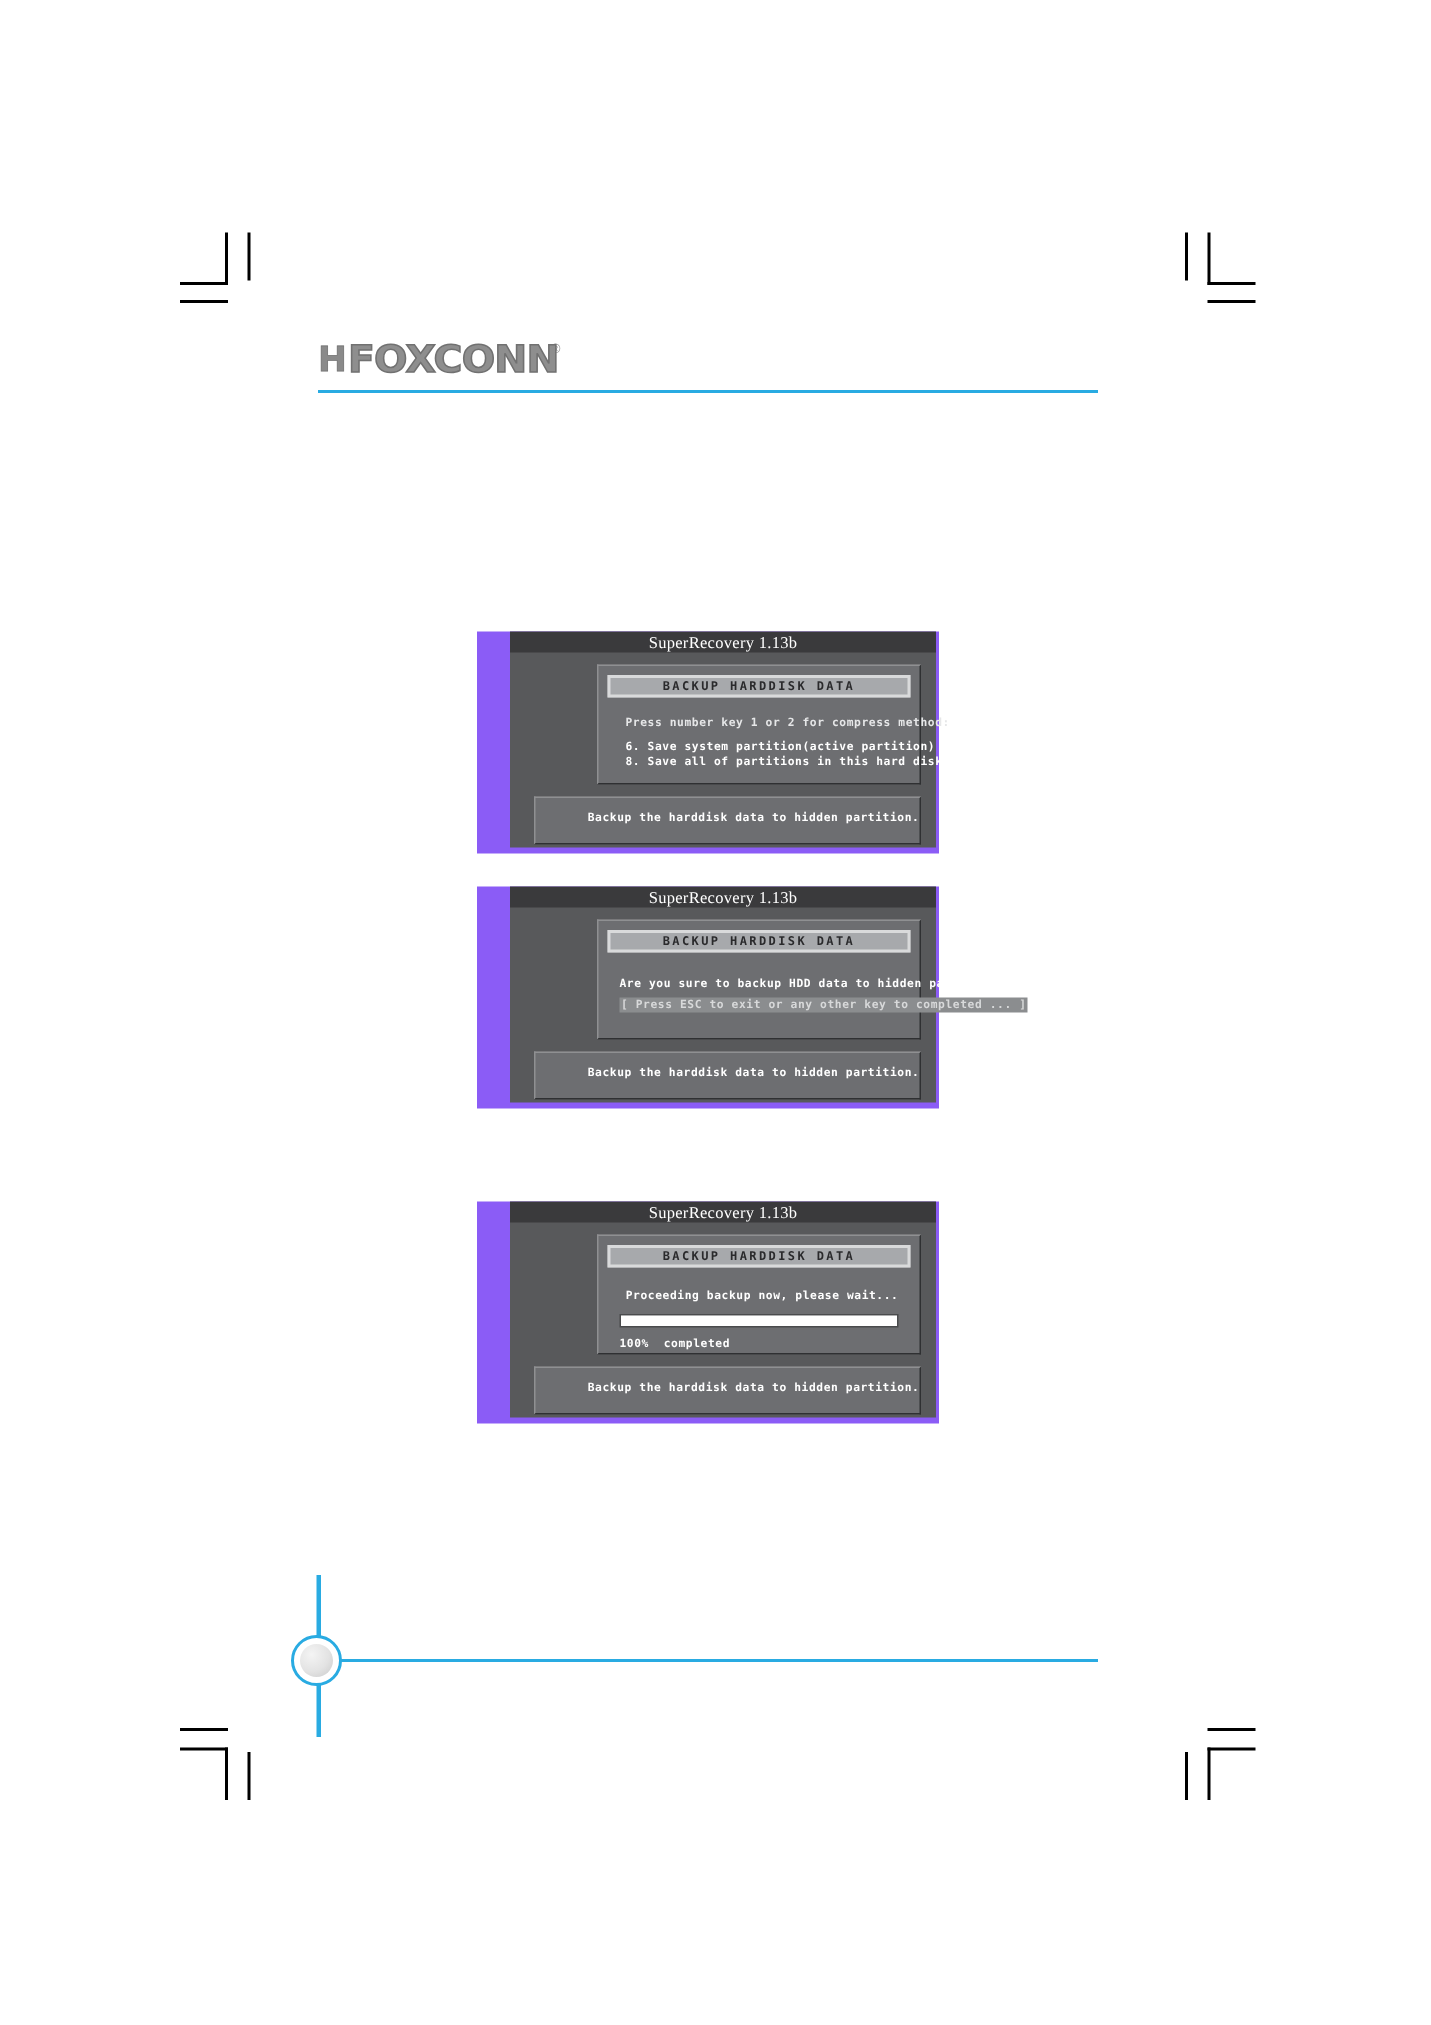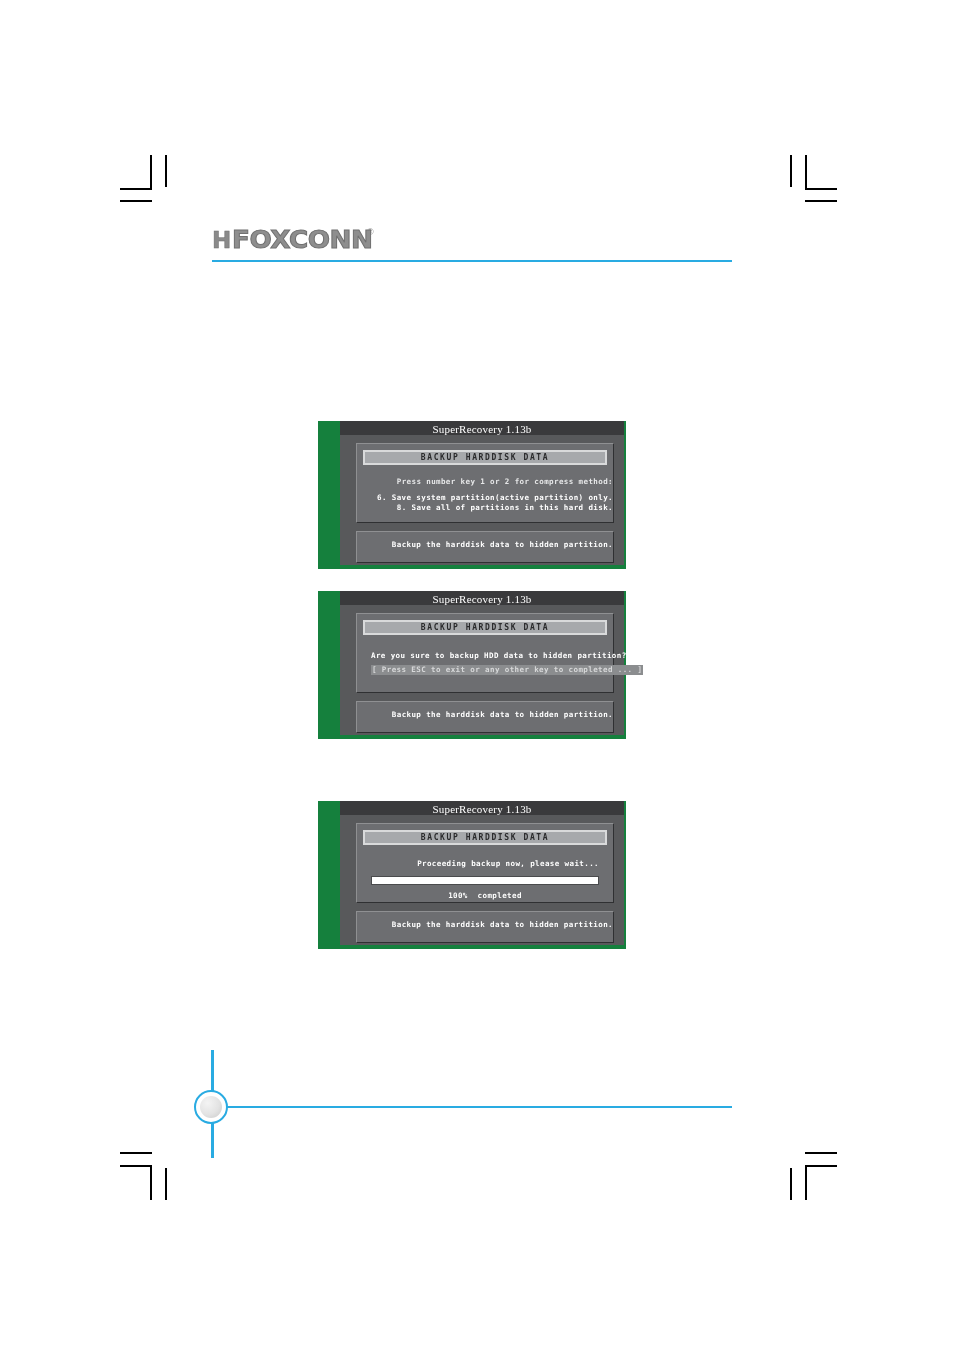--- a/index.html
+++ b/index.html
@@ -71,21 +71,21 @@
     left: 0px;
     top: 32px;
     width: 520px;
     height: 2px;
     background: #29abe2;
   }
 
   
   .shot {
     position: absolute;
-    background: #15803d;
+    background: #8b5cf6;
     padding: 0;
   }
   .shot-inner {
     position: absolute;
     left: 22px;
     top: 14px;
     right: 2px;
     bottom: 4px;
     background: #58595b;
   }
@@ -110,20 +110,21 @@
     right: 12px;
     bottom: 0px;
   }
   .bios-box {
     position: relative;
     background: #6d6e71;
     border-top: 1px solid #8f9092;
     border-left: 1px solid #8f9092;
     border-right: 1px solid #2f3032;
     border-bottom: 1px solid #2f3032;
+    margin-left: 42px;
   }
   .bios-banner {
     margin: 6px 6px 0 6px;
     height: 15px;
     background: #a7a9ac;
     border: 2px solid #d9dadb;
     color: #2a2a2c;
     font-family: "DejaVu Sans Mono", monospace;
     font-weight: bold;
     font-size: 8px;
@@ -281,21 +282,21 @@
     <div class="shot-title">SuperRecovery 1.13b</div>
     <div class="shot-inner"></div>
     <div class="shot-body">
       <div class="bios-box" style="height:80px;">
         <div class="bios-banner">BACKUP HARDDISK DATA</div>
         <div style="padding:14px 14px 0 14px;">
           <div class="bios-text">Proceeding backup now, please wait...</div>
           <div class="bios-progress-track" style="margin-top:7px;">
             <div class="bios-progress-fill" style="width:100%;"></div>
           </div>
-          <div class="bios-text" style="text-align:center; margin-top:6px;">100%  completed</div>
+          <div class="bios-text" style="text-align:left; margin-top:6px;">100%  completed</div>
         </div>
       </div>
       <div class="bios-status" style="height:32px; margin-top:8px;">
         <div class="bios-text" style="padding:8px 0 0 6px;">Backup the harddisk data to hidden partition.</div>
       </div>
     </div>
   </div>
 
   <div class="footer-vline"></div>
   <div class="footer-rule"></div>

